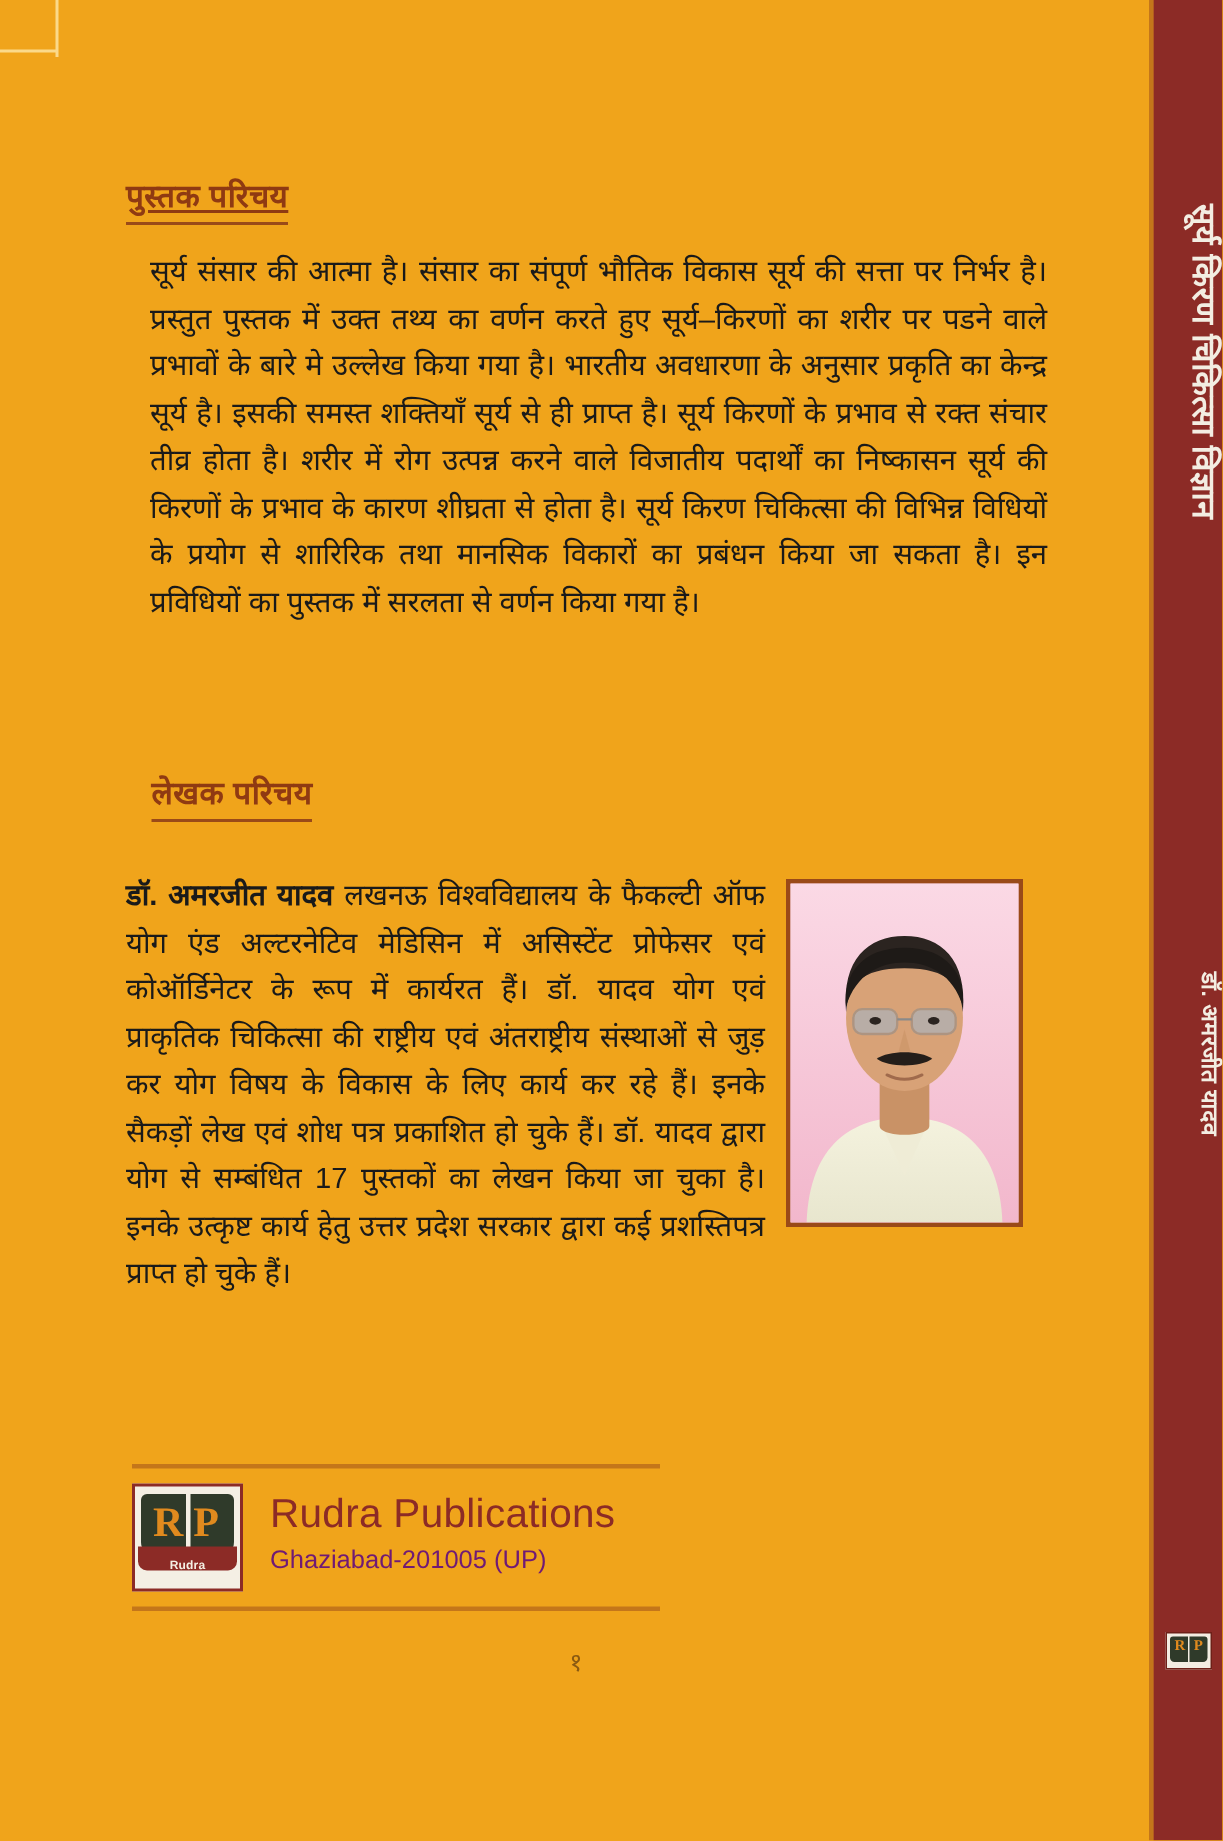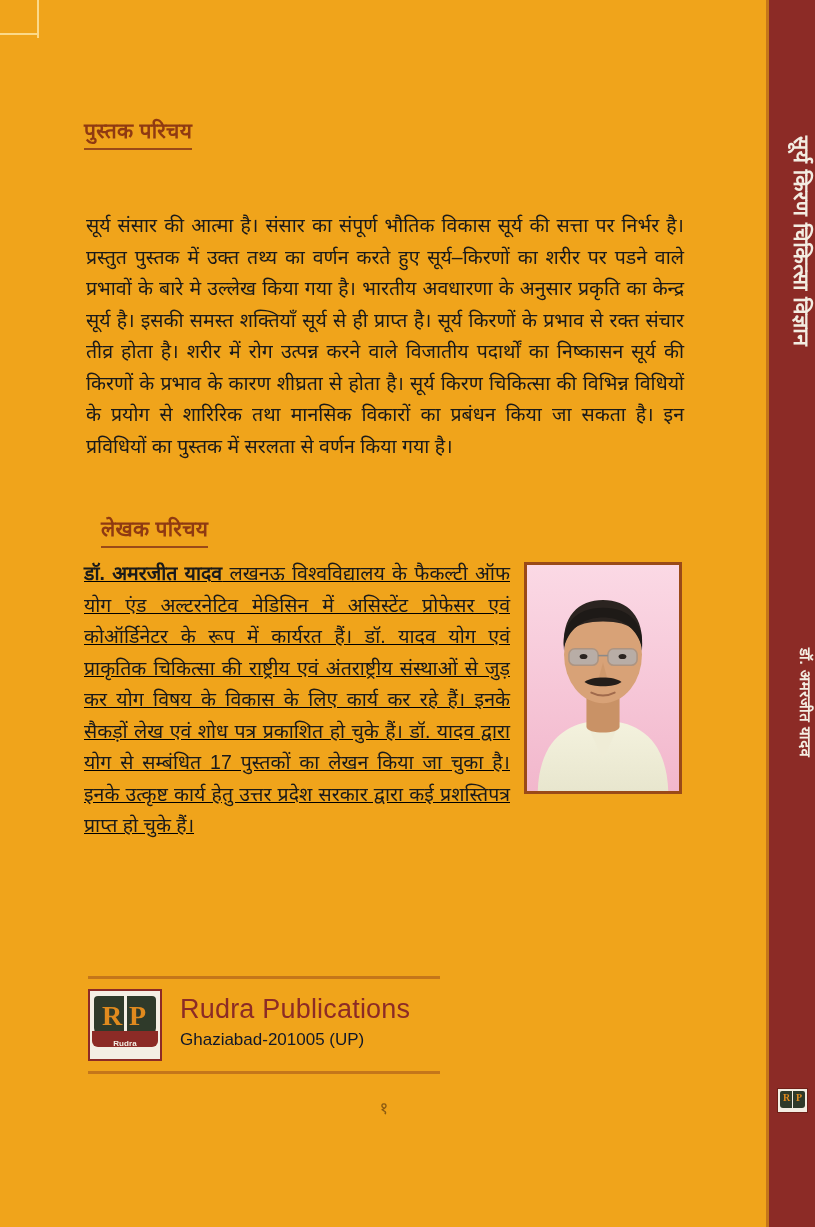--- a/index.html
+++ b/index.html
@@ -106,47 +106,45 @@
   .section-heading {
     color: #8F3A12;
     font-size: 21px;
     font-weight: 700;
     letter-spacing: 0.3px;
     margin: 0;
     display: inline-block;
     padding-bottom: 4px;
     border-bottom: 2px solid #9A4A18;
   }
-  .heading-1 { position: absolute; top: 116px; left: 0; }
+  .heading-1 { position: absolute; top: 116px; left: 0; text-decoration: underline; }
   .heading-2 { position: absolute; top: 514px; left: 0; margin-left: 17px; }
 
   .body-text {
     color: #1A1A1A;
     font-size: 19.5px;
     line-height: 31.5px;
     text-align: justify;
     text-align-last: left;
     margin: 0;
   }
 
   .intro-block {
     position: absolute;
     top: 166px;
-    left: 2px;
+    left: 16px;
     width: 598px;
-    margin-top: 44px;
   }
 
   
   .author-block {
     position: absolute;
-    top: 558px;
+    top: 582px;
     left: 0;
     width: 598px;
-    text-decoration: underline;
   }
   .author-photo {
     float: right;
     width: 158px;
     height: 232px;
     margin: 4px 0 4px 14px;
     border: 3px solid #9A4A18;
     box-sizing: border-box;
     background: #F9CCDC;
     position: relative;
@@ -241,21 +239,21 @@
     padding-top: 4px;
   }
   .pub-name {
     color: #8C2B26;
     font-size: 27px;
     font-weight: 400;
     letter-spacing: 0.2px;
     line-height: 32px;
   }
   .pub-address {
-    color: #0f172a;
+    color: #701a75;
     font-size: 17px;
     line-height: 24px;
     margin-top: 3px;
   }
 
   
   .page-number {
     position: absolute;
     left: 0;
     top: 1096px;

